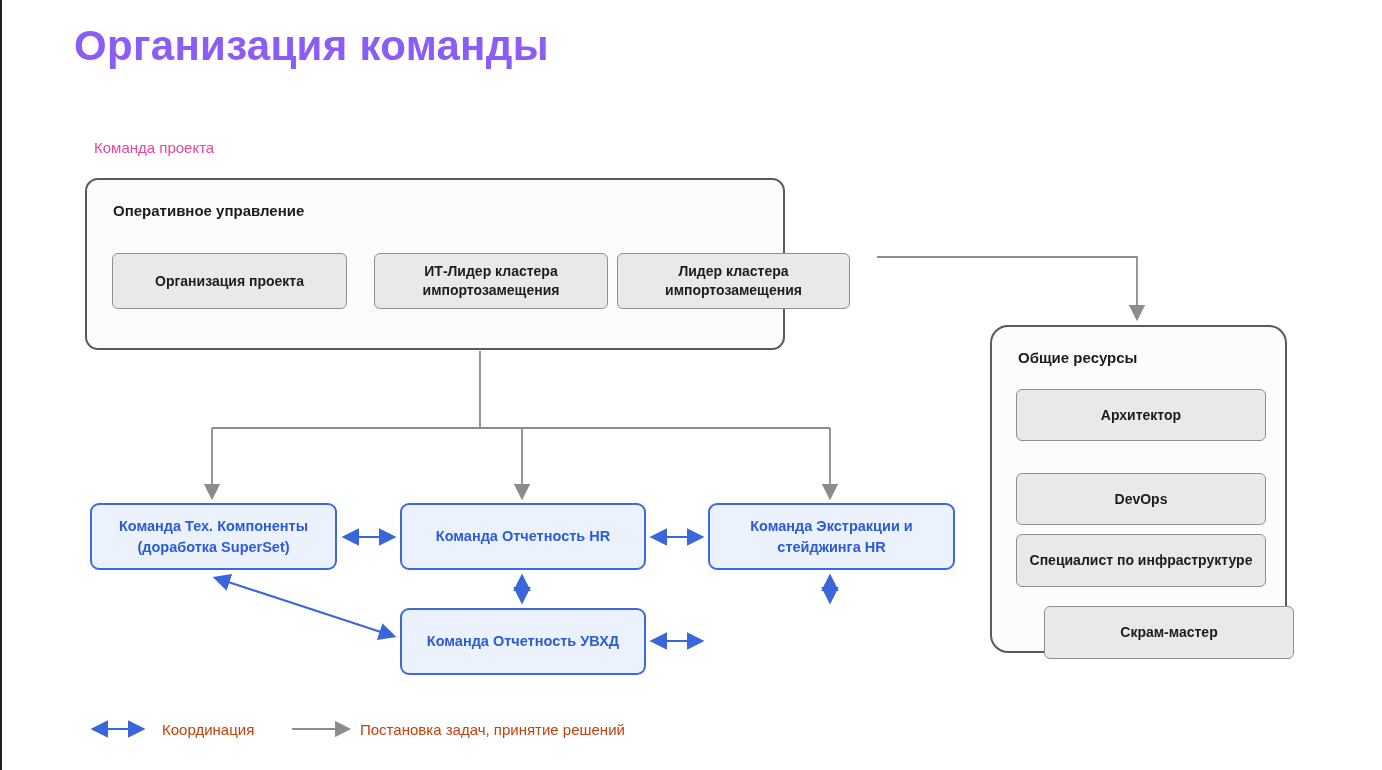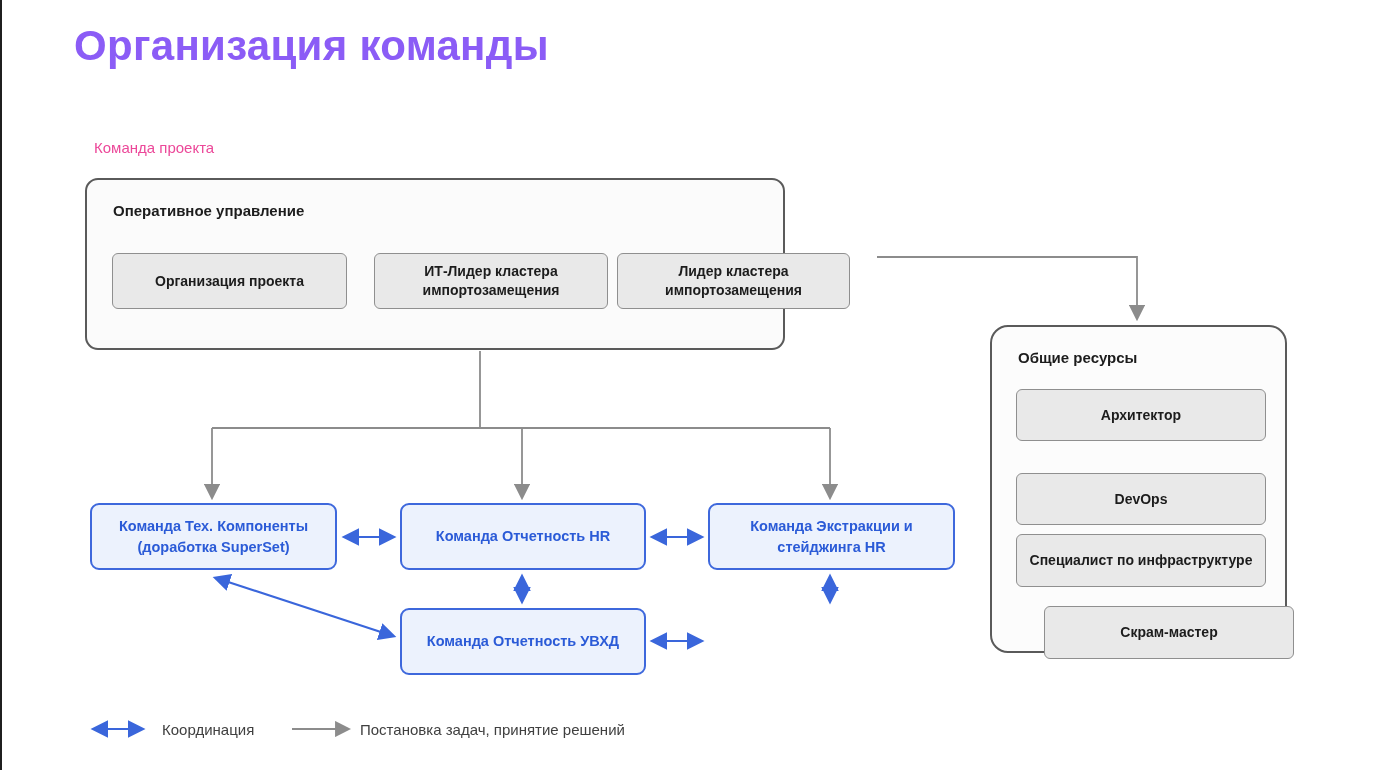--- a/index.html
+++ b/index.html
@@ -89,21 +89,21 @@
     font-size: 14.5px;
     line-height: 1.4;
     color: #2B5BD7;
     padding: 6px 14px;
     width: 247px; height: 67px;
   }
 
   .legend-label {
     position: absolute;
     font-size: 15px;
-    color: #404040;
+    color: #c2410c;
     top: 721px;
   }
 </style>
 </head>
 <body>
 
 <div class="canvas">
 
   <div class="edge-line"></div>
 

